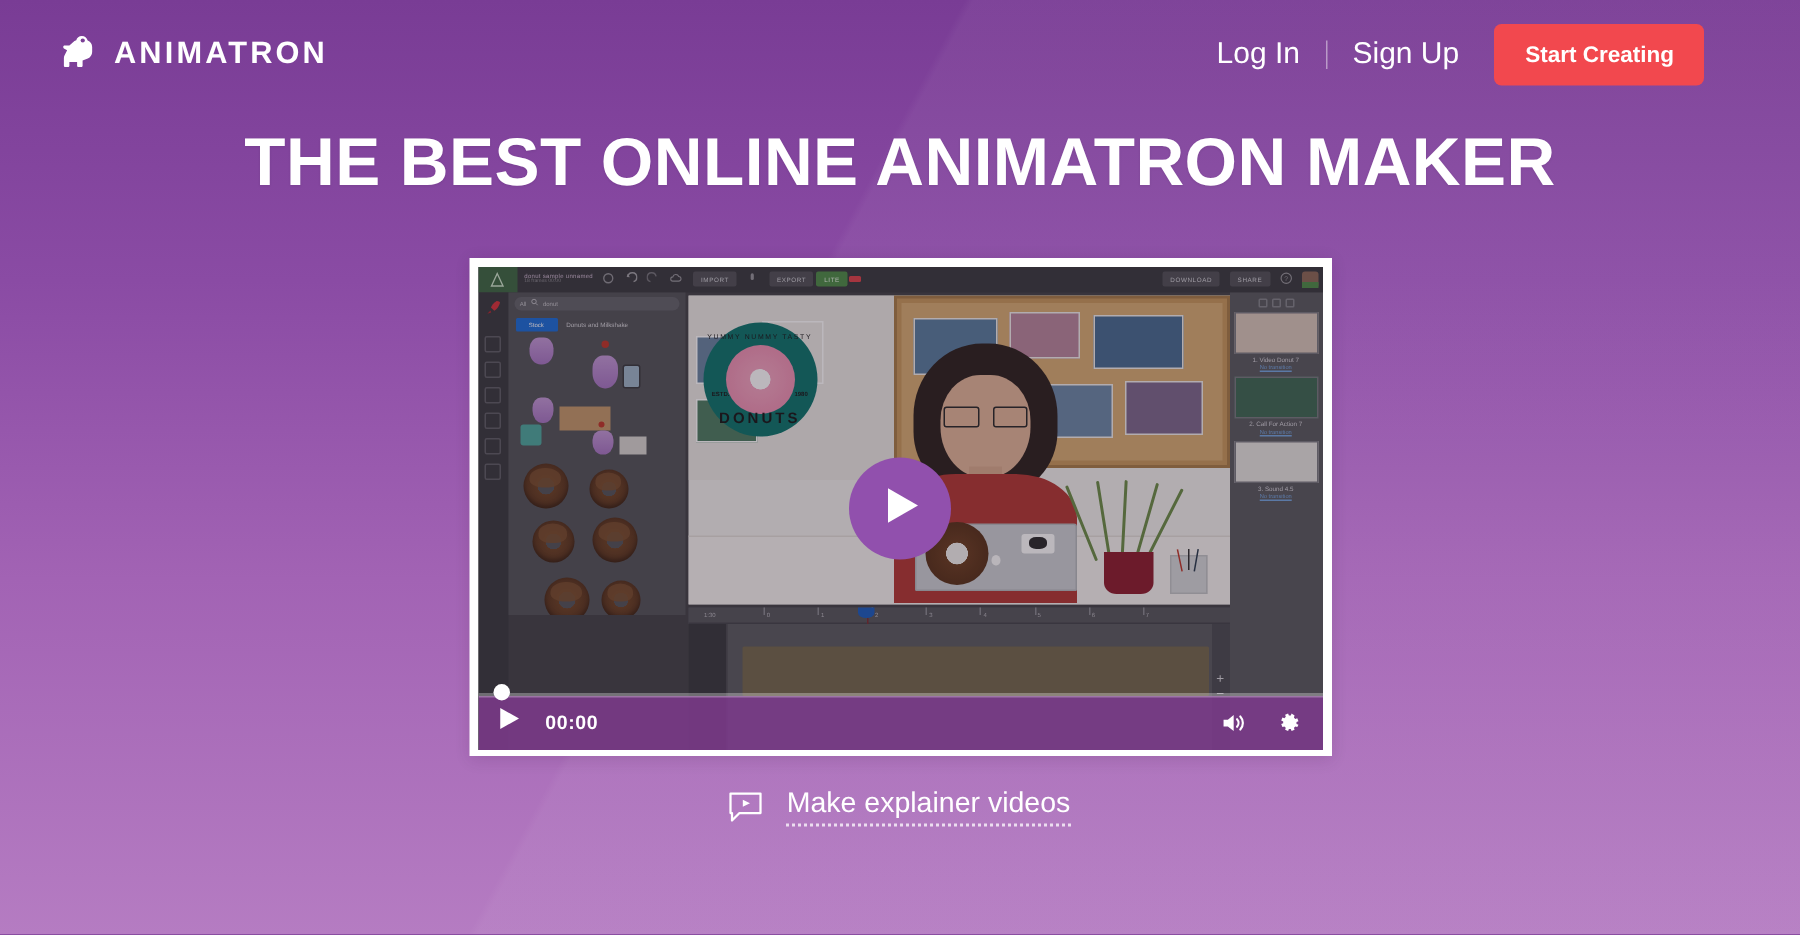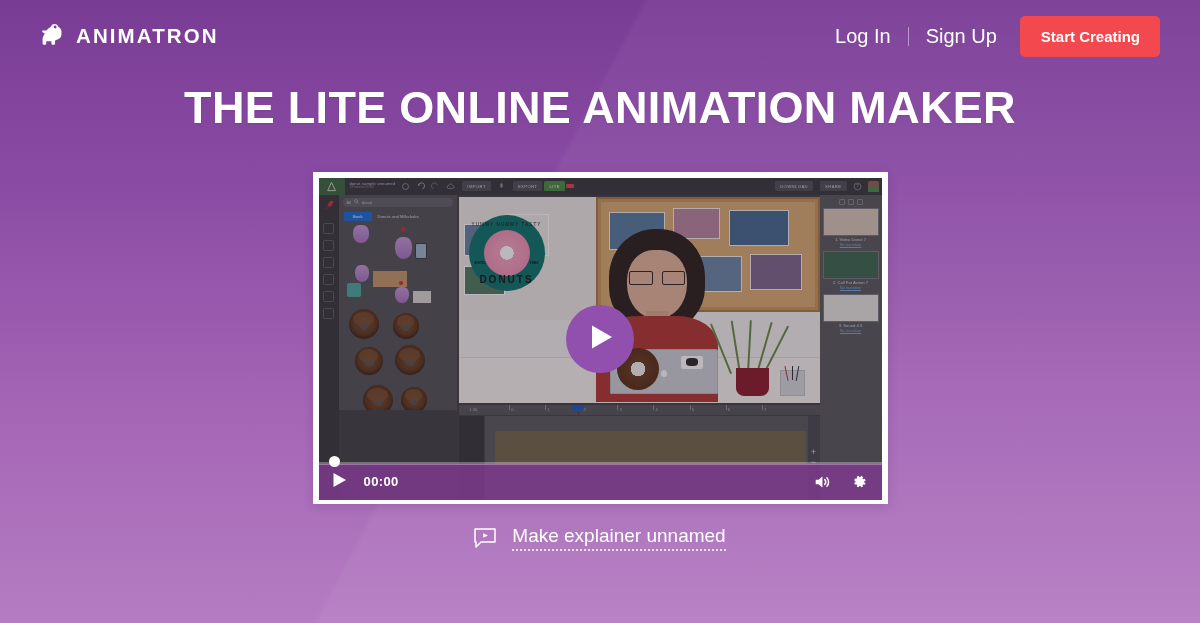--- a/index.html
+++ b/index.html
@@ -29,21 +29,21 @@
     background: linear-gradient(118deg, rgba(255,255,255,0) 0%, rgba(255,255,255,0) 42%, rgba(255,255,255,0.045) 42.4%, rgba(255,255,255,0.045) 100%);
   }
 
   
   header.site-header {
     position: relative;
     z-index: 5;
     height: 72px;
     display: flex;
     align-items: center;
-    padding: 0 40px 0 38px;
+    padding: 0 64px 0 38px;
   }
 
   .logo-block {
     display: flex;
     align-items: center;
     gap: 8px;
     text-decoration: none;
     flex-shrink: 0;
   }
   .logo-mark { width: 30px; height: 30px; display: block; }
@@ -326,21 +326,21 @@
 
 
     <div class="header-right">
       <a class="auth-link" href="#">Log In</a>
       <span class="auth-sep"></span>
       <a class="auth-link" href="#">Sign Up</a>
       <button class="cta-button">Start Creating</button>
     </div>
   </header>
 
-  <h1 class="headline">THE LITE ONLINE ANIMATION MAKER</h1>
+  <h1 class="headline">THE BEST ONLINE ANIMATRON MAKER</h1>
 
   <div class="video-wrap">
     <div class="video-frame">
 
       <div class="ed">
 
         <div class="ed-top">
           <span class="ed-logo-sq">
             <svg viewBox="0 0 12 12">
                 <path d="M6 1.5 1.8 10.5h8.4z" fill="none" stroke="#cfe6cd" stroke-width="1"></path>
@@ -602,17 +602,17 @@
     </div>
   </div>
 
   <div class="bottom-link">
     <span>
       <svg class="bl-icon" viewBox="0 0 22 20" aria-hidden="true">
         <path d="M1 1h20v13H7l-5 5v-5H1z" fill="none" stroke="#ffffff" stroke-width="1.5" stroke-linejoin="round"></path>
         <path d="M9.2 5.2 14 7.5 9.2 9.8z" fill="#ffffff"></path>
       </svg>
     </span>
-    <a class="bl-text" href="#">Make explainer unnamed</a>
+    <a class="bl-text" href="#">Make explainer videos</a>
   </div>
 
   <div class="diag-overlay"></div>
 </div>
 
 </body></html>

